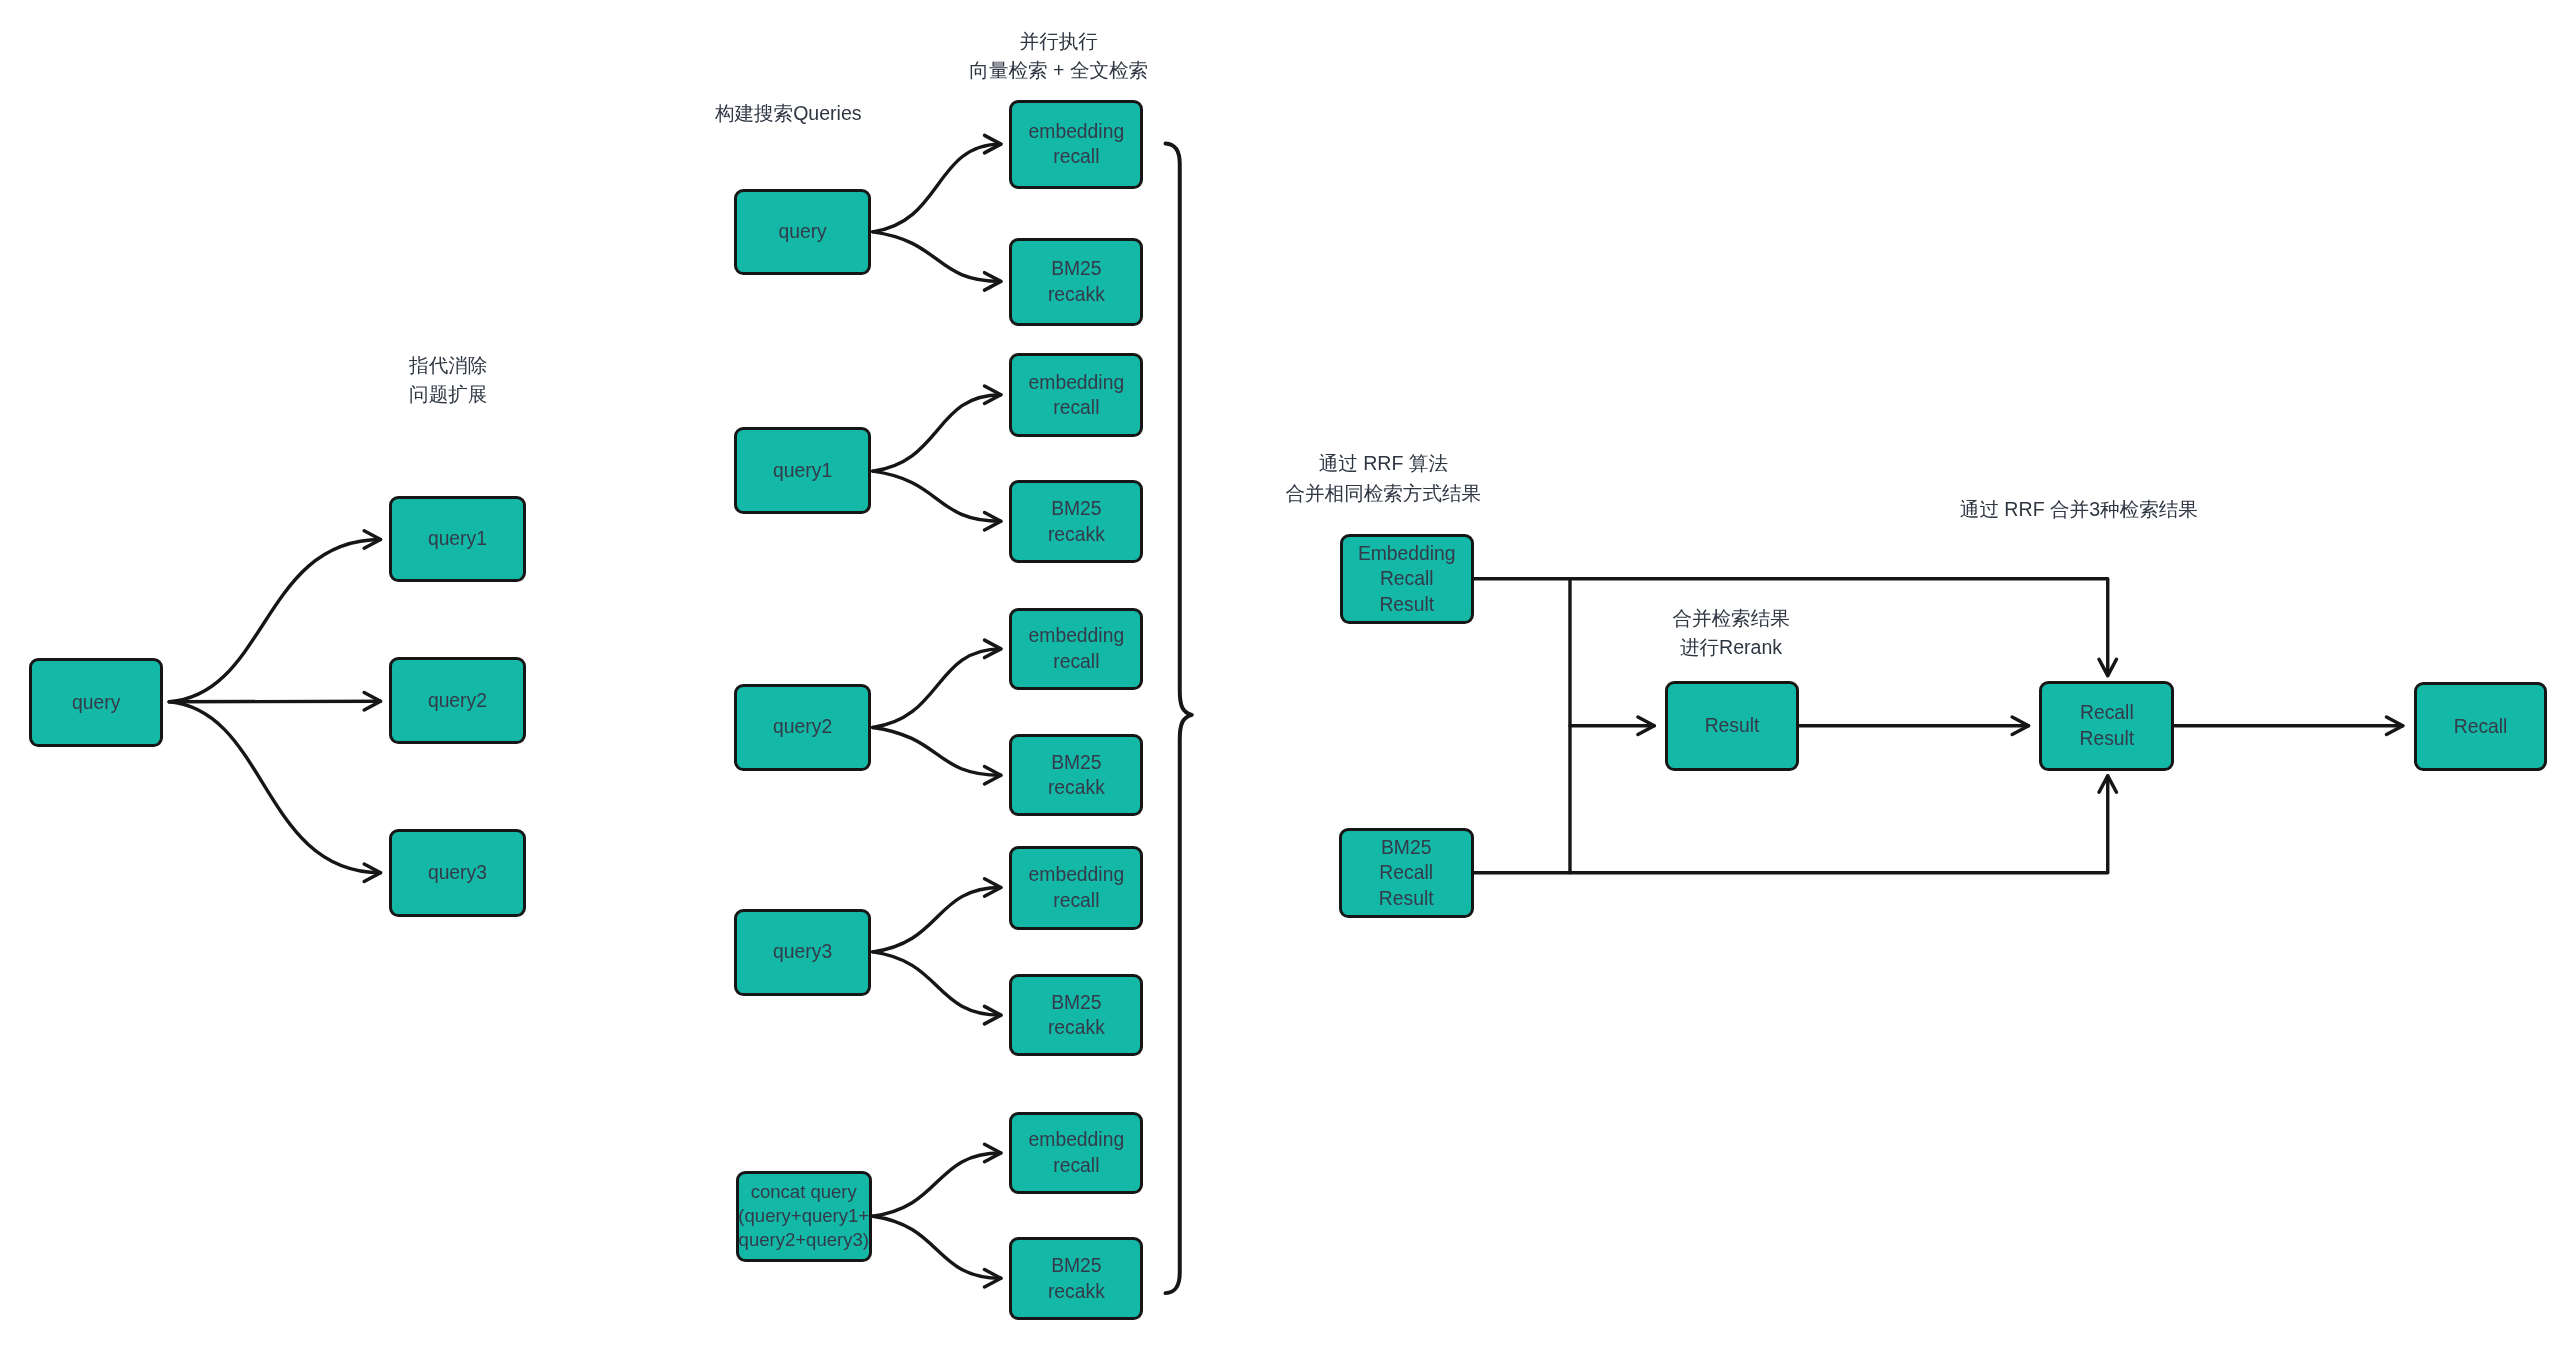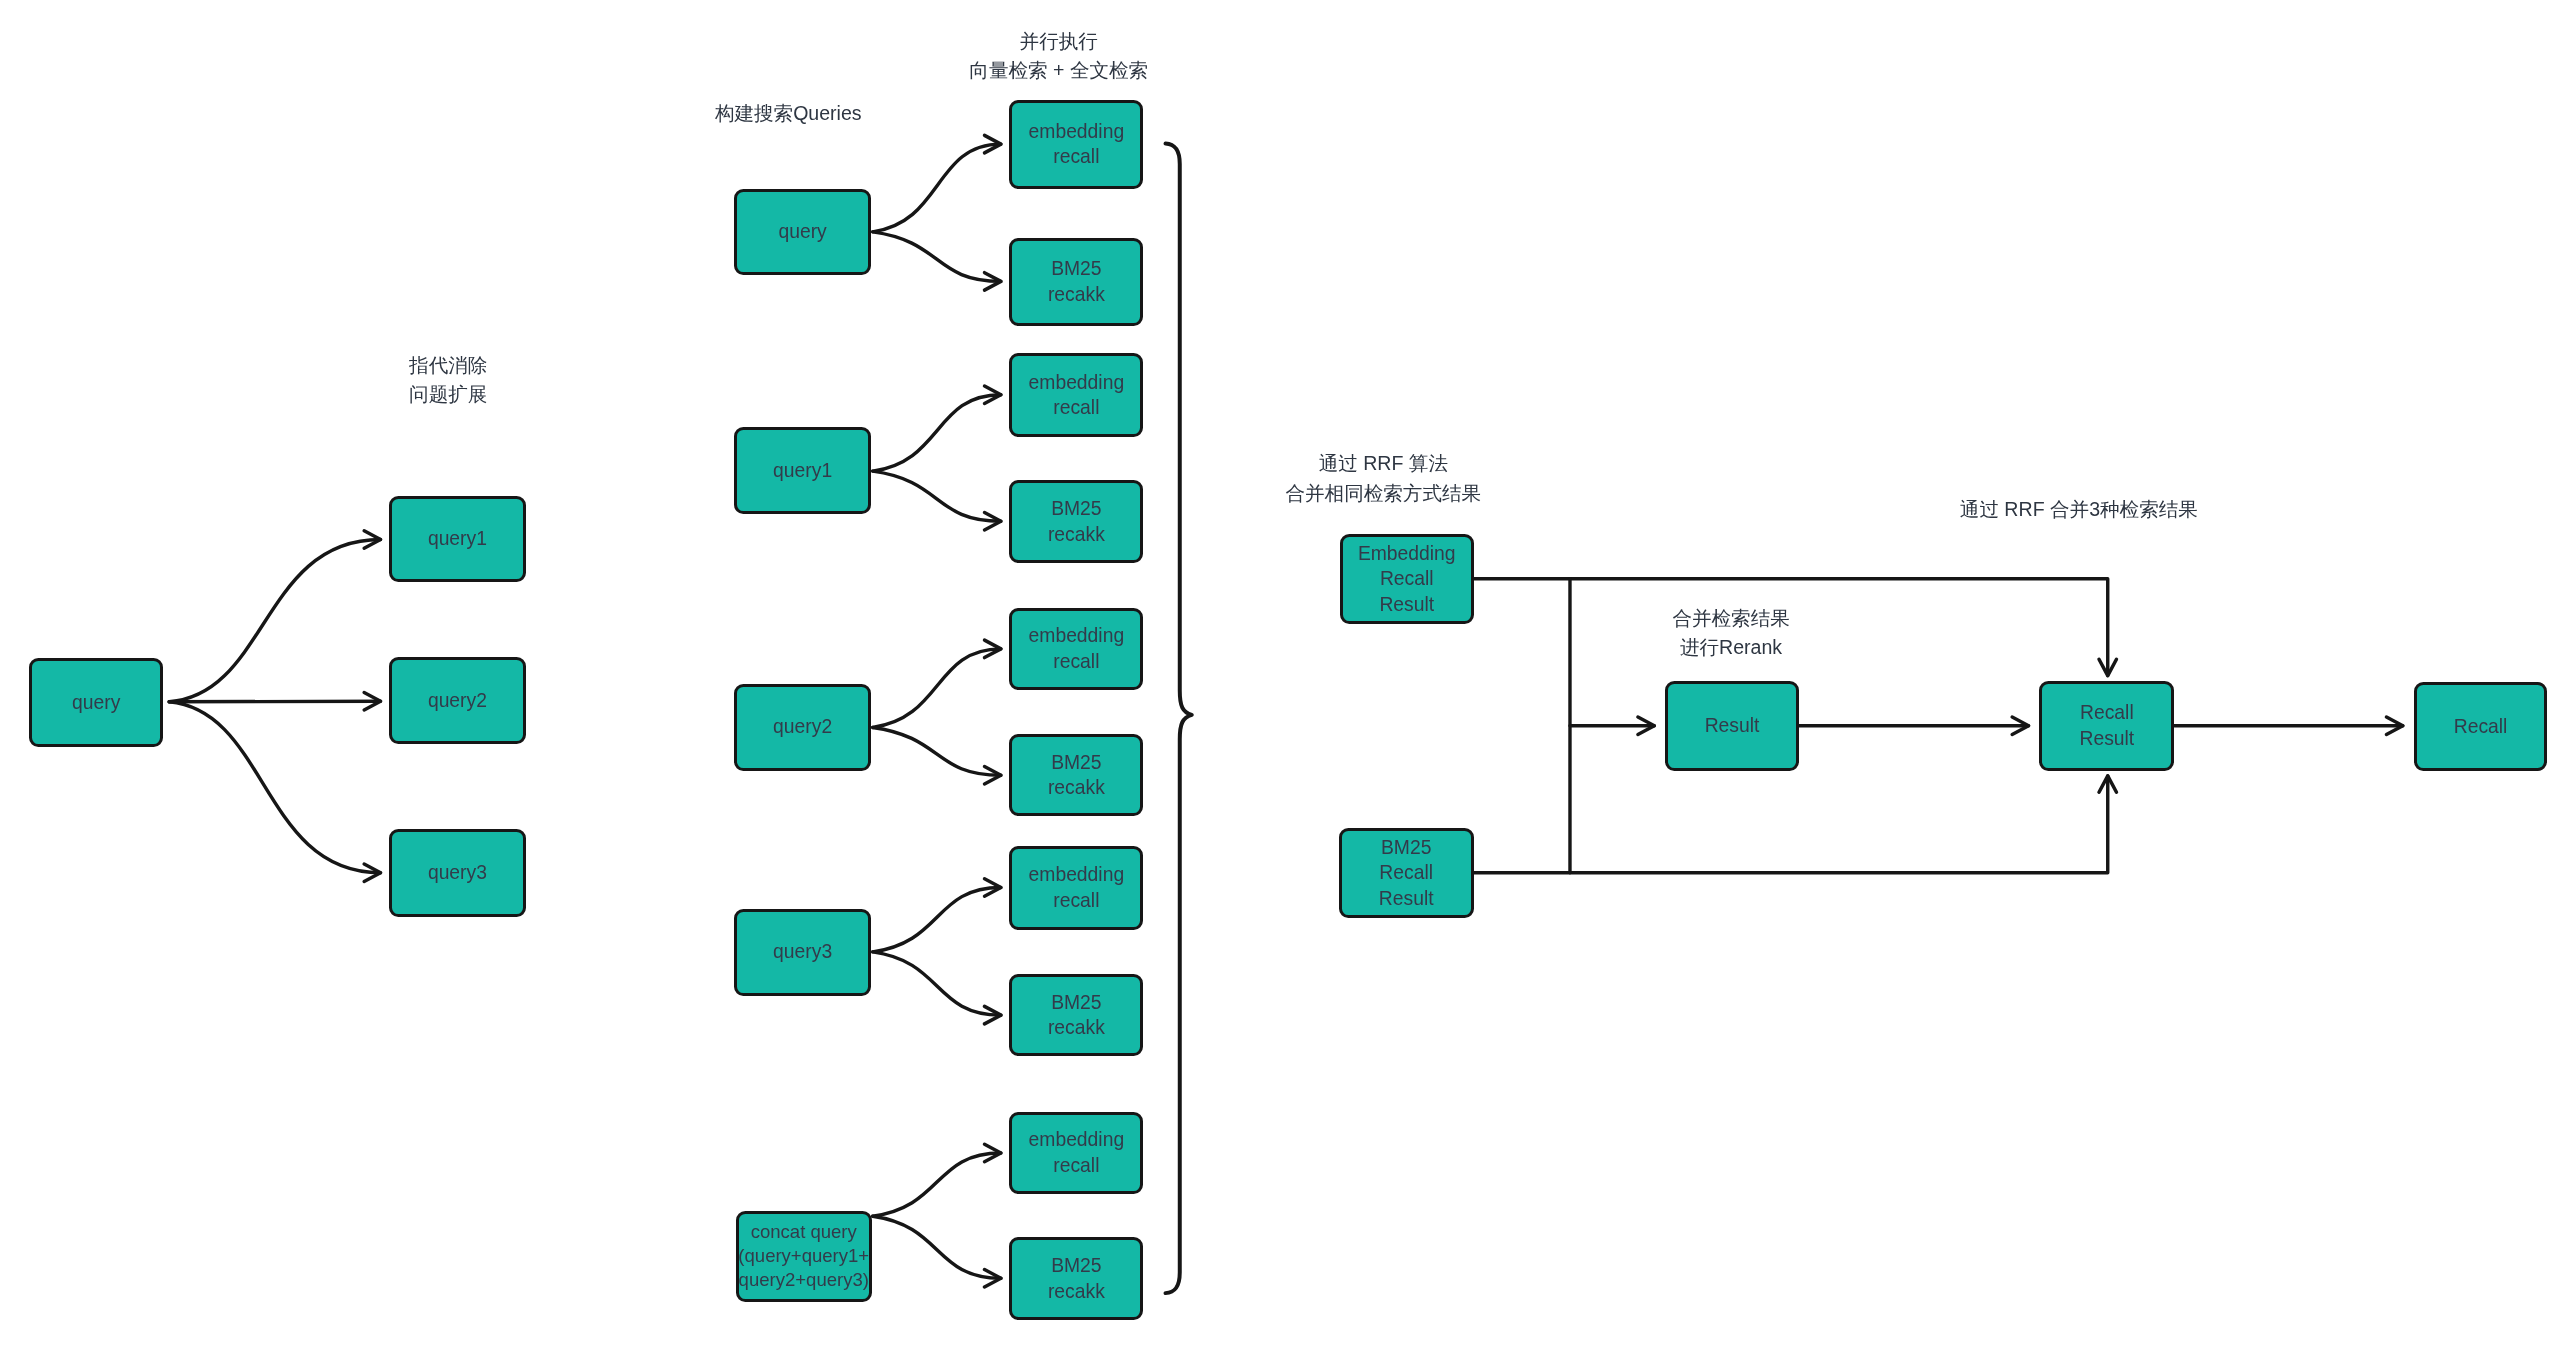--- a/index.html
+++ b/index.html
@@ -32,21 +32,21 @@
     text-align: center;
     background: #14b8a6;
     border: 0.12vw solid #161616;
     border-radius: 0.36vw;
     color: #333b4a;
     font-size: 0.75vw;
     line-height: 1.32;
     white-space: pre-line;
     z-index: 2;
   }
-  .node.small-text { font-size: 0.72vw; margin-top: 40px; }
+  .node.small-text { font-size: 0.72vw; }
   .note {
     position: absolute;
     transform: translateX(-50%);
     text-align: center;
     color: #2e3642;
     font-size: 0.76vw;
     line-height: 1.5;
     white-space: pre-line;
     z-index: 1;
   }

